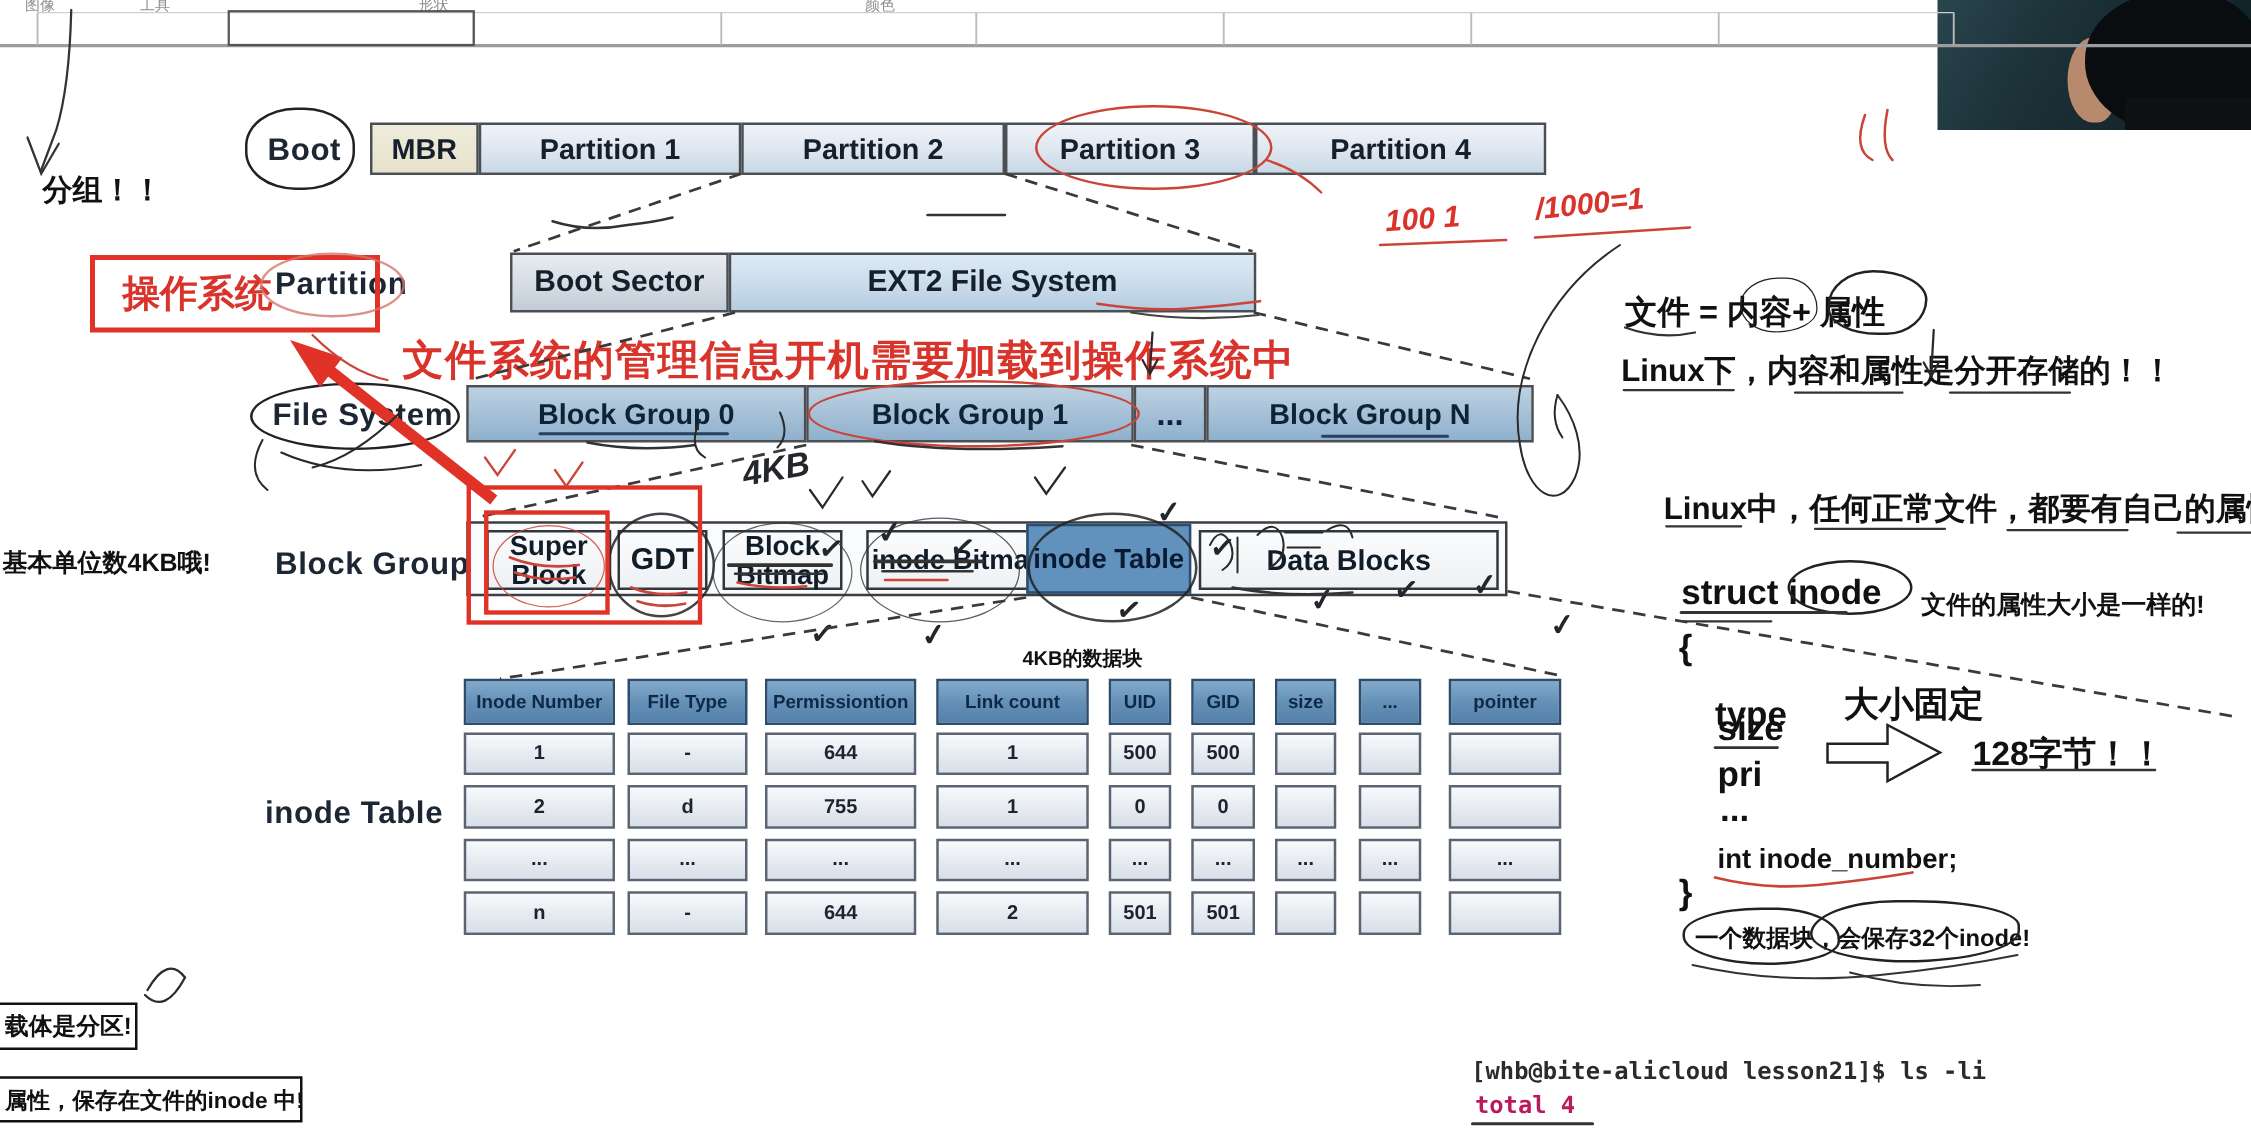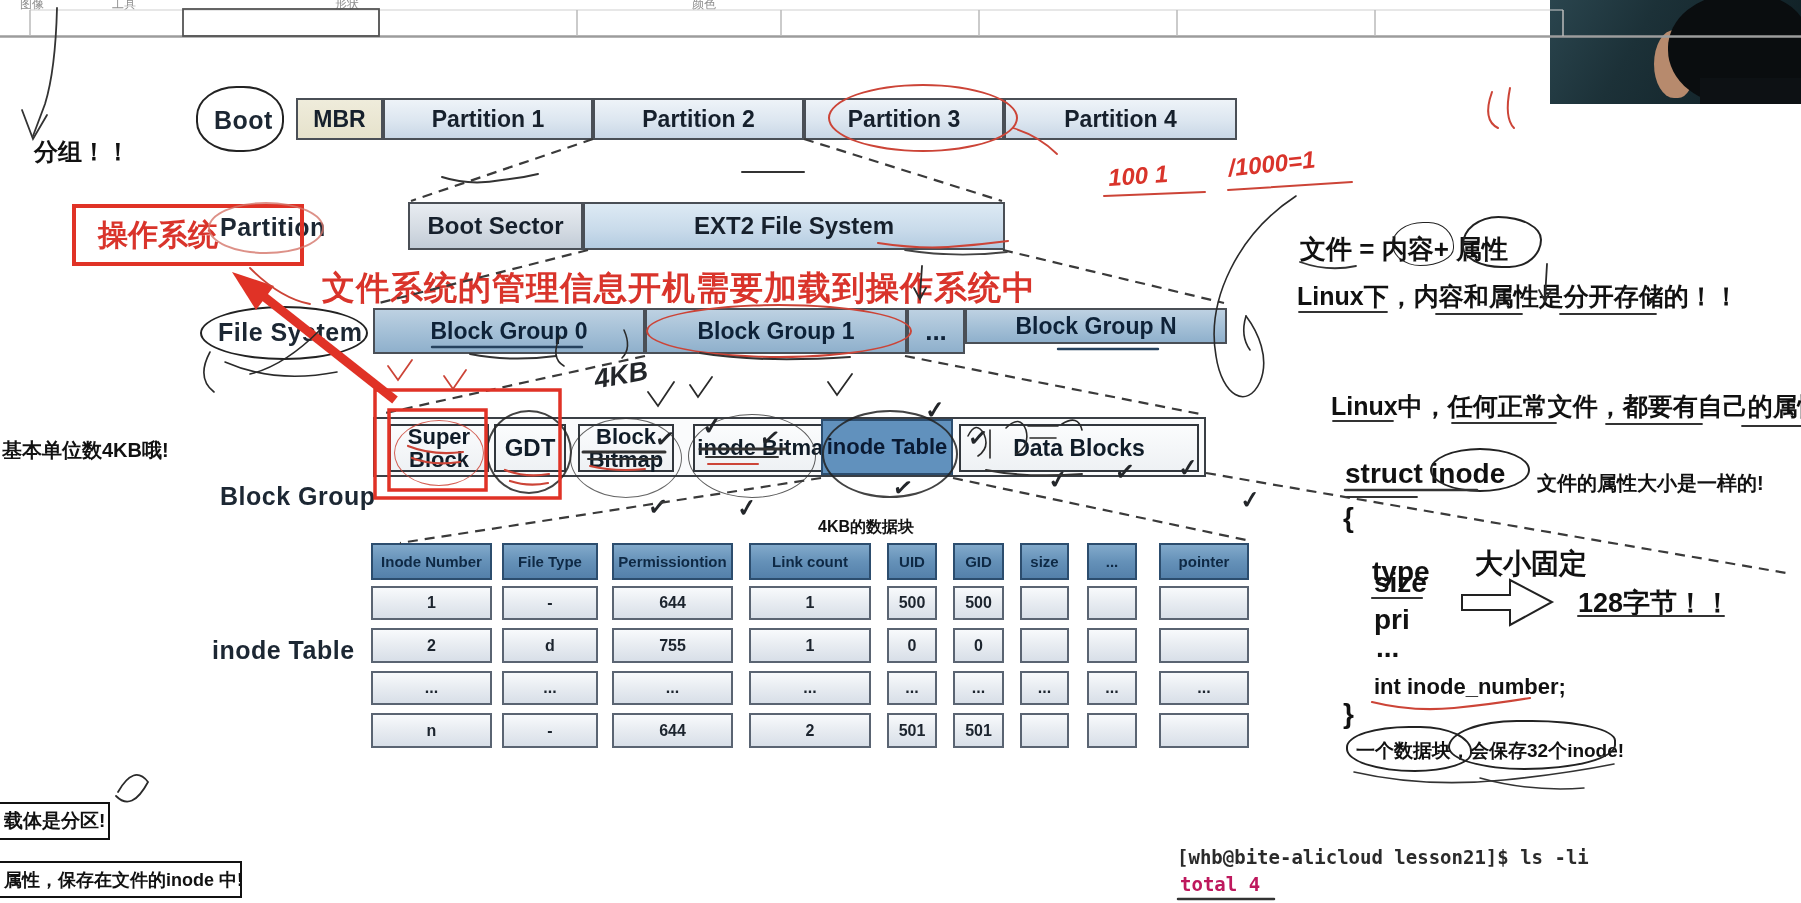--- a/index.html
+++ b/index.html
@@ -62,25 +62,25 @@
   </div>
   <div class="cell r2a" style="left:408px;top:202px;width:175px;height:48px;">Boot Sector</div>
   <div class="cell r2b" style="left:583px;top:202px;width:422px;height:48px;">EXT2 File System</div>
 
   <div class="cjk red" style="left:322px;top:266px;font-size:33px;letter-spacing:1px;text-align:center;">文件系统的管理信息开机需要加载到操作系统中</div>
 
   <div class="lbl" style="left:218px;top:318px;">File System</div>
   <div class="cell r3" style="left:373px;top:308px;width:272px;height:46px;">Block Group 0</div>
   <div class="cell r3" style="left:645px;top:308px;width:262px;height:46px;">Block Group 1</div>
   <div class="cell r3" style="left:907px;top:308px;width:58px;height:46px;font-size:26px;">...</div>
-  <div class="cell r3" style="left:965px;top:308px;width:262px;height:36px;">Block Group N</div>
+  <div class="cell r3" style="left:965px;top:308px;width:262px;height:46px;">Block Group N</div>
 
   <div class="cjk" style="left:594px;top:360px;font-size:27px;font-style:italic;transform:rotate(-10deg);color:#23262a;">4KB</div>
 
-  <div class="lbl" style="left:220px;top:437px;margin-top:45px;">Block Group</div>
+  <div class="lbl" style="left:220px;top:437px;">Block Group</div>
   <div class="abs" style="left:373px;top:417px;width:833px;height:60px;border:2px solid #3a3f45;background:#fafbfc;box-sizing:border-box;">
     <div class="cell bgcell" style="left:14px;top:5px;width:100px;height:48px;">Super Block</div>
     <div class="cell bgcell" style="left:119px;top:5px;width:72px;height:48px;font-size:24px;">GDT</div>
     <div class="cell bgcell" style="left:203px;top:5px;width:96px;height:48px;">Block Bitmap</div>
     <div class="cell bgcell" style="left:318px;top:5px;width:148px;height:48px;">inode Bitmap</div>
     <div class="cell bgcell" style="left:446px;top:0;width:132px;height:56px;background:#6191bd;border:2px solid #2c4d6e;color:#0a1a33;">inode Table</div>
     <div class="cell bgcell" style="left:584px;top:5px;width:240px;height:48px;font-size:23px;">Data Blocks</div>
   </div>
 
   <div class="cjk" style="left:818px;top:517px;font-size:16px;">4KB的数据块</div>

